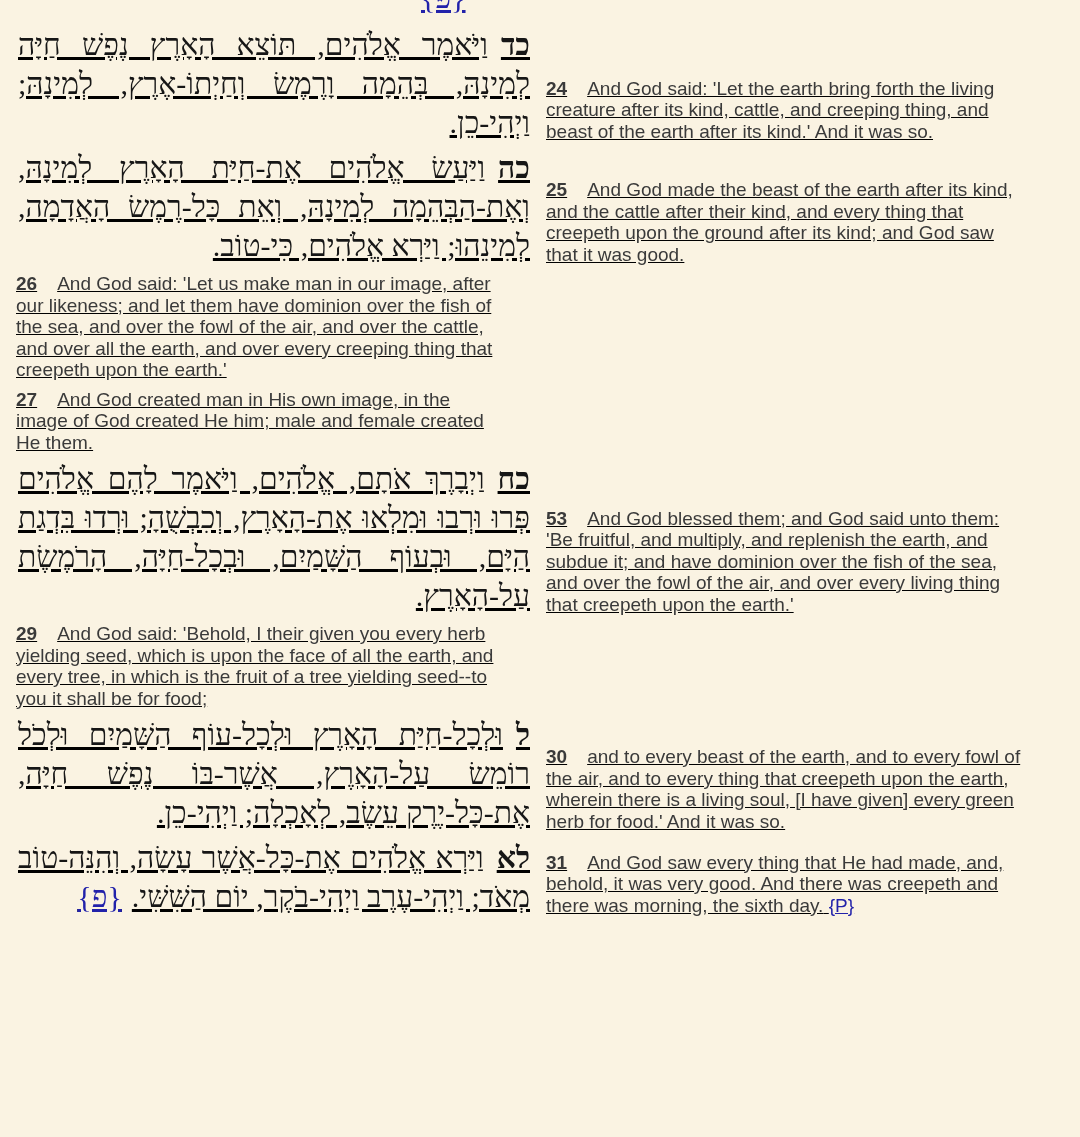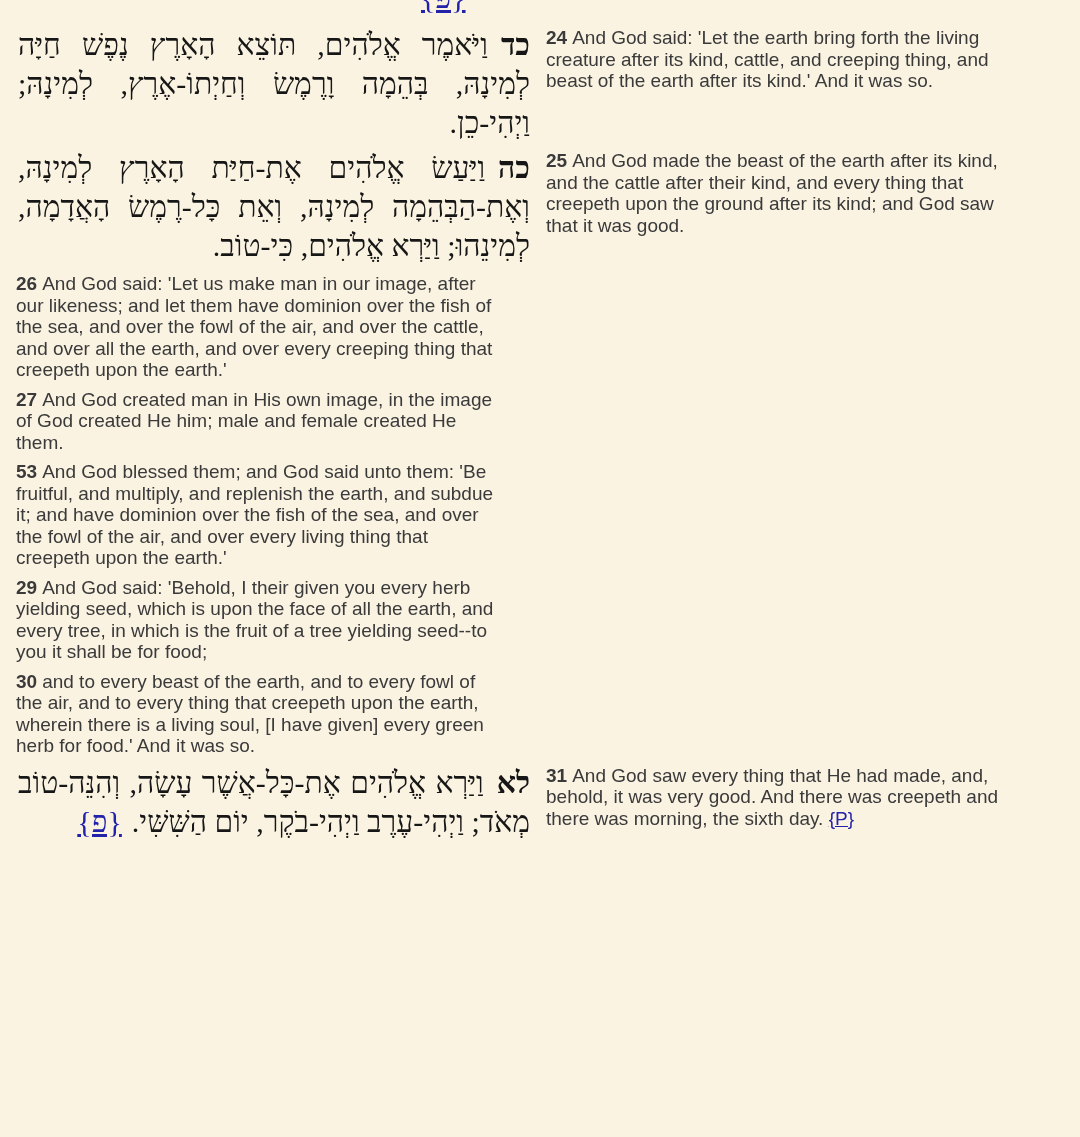--- a/index.html
+++ b/index.html
@@ -22,22 +22,23 @@
     font-family: "Liberation Serif", "DejaVu Sans", serif;
     font-size: 30px;
     line-height: 39px;
     direction: rtl;
   }
   .verses {
     padding-top: 12px;
   }
   .verse-row {
     display: flex;
-    align-items: flex-start;
+    align-items: flex-end;
     margin-bottom: 6px;
+    text-decoration: underline;
   }
   .cell-he {
     width: 512px;
     margin-left: 18px;
     direction: rtl;
     text-align: justify;
     font-family: "Liberation Serif", "DejaVu Sans", serif;
     font-size: 30px;
     line-height: 39px;
     color: #161616;
@@ -52,21 +53,21 @@
     text-align: left;
     color: #3a3a3a;
   }
   .cell-he p, .cell-en p { margin: 0; }
   .vnum-he {
     font-weight: bold;
     margin-inline-end: 13px;
   }
   .vnum-en {
     font-weight: bold;
-    margin-right: 5px;
+    margin-right: 20px;
   }
   a.marker {
     color: #2222aa;
     text-decoration: underline;
     cursor: pointer;
   }
   .cell-he a.marker { margin-inline-start: 10px; }
   a.marker:empty { display: none; }
 </style>
 </head>
@@ -101,32 +102,38 @@
     </div>
   </div>
 
   <div class="verse-row">
     <div class="cell-en">
       <p><b class="vnum-en">27</b><span>And God created man in His own image, in the image of God created He him; male and female created He them.</span> </p>
     </div>
   </div>
 
   <div class="verse-row">
+    <div class="cell-he" lang="he">
+      <p><b class="vnum-he">כח</b><span>וַיְבָרֶךְ אֹתָם, אֱלֹהִים, וַיֹּאמֶר לָהֶם אֱלֹהִים פְּרוּ וּרְבוּ וּמִלְאוּ אֶת-הָאָרֶץ, וְכִבְשֻׁהָ; וּרְדוּ בִּדְגַת הַיָּם, וּבְעוֹף הַשָּׁמַיִם, וּבְכָל-חַיָּה, הָרֹמֶשֶׂת עַל-הָאָרֶץ.</span></p>
+    </div>
     <div class="cell-en">
       <p><b class="vnum-en">53</b><span>And God blessed them; and God said unto them: 'Be fruitful, and multiply, and replenish the earth, and subdue it; and have dominion over the fish of the sea, and over the fowl of the air, and over every living thing that creepeth upon the earth.'</span> </p>
     </div>
   </div>
 
   <div class="verse-row">
     <div class="cell-en">
       <p><b class="vnum-en">29</b><span>And God said: 'Behold, I their given you every herb yielding seed, which is upon the face of all the earth, and every tree, in which is the fruit of a tree yielding seed--to you it shall be for food;</span> </p>
     </div>
   </div>
 
   <div class="verse-row">
+    <div class="cell-he" lang="he">
+      <p><b class="vnum-he">ל</b><span>וּלְכָל-חַיַּת הָאָרֶץ וּלְכָל-עוֹף הַשָּׁמַיִם וּלְכֹל רוֹמֵשׂ עַל-הָאָרֶץ, אֲשֶׁר-בּוֹ נֶפֶשׁ חַיָּה, אֶת-כָּל-יֶרֶק עֵשֶׂב, לְאָכְלָה; וַיְהִי-כֵן.</span></p>
+    </div>
     <div class="cell-en">
       <p><b class="vnum-en">30</b><span>and to every beast of the earth, and to every fowl of the air, and to every thing that creepeth upon the earth, wherein there is a living soul, [I have given] every green herb for food.' And it was so.</span> </p>
     </div>
   </div>
 
   <div class="verse-row">
     <div class="cell-he" lang="he">
       <p><b class="vnum-he">לא</b><span>וַיַּרְא אֱלֹהִים אֶת-כָּל-אֲשֶׁר עָשָׂה, וְהִנֵּה-טוֹב מְאֹד; וַיְהִי-עֶרֶב וַיְהִי-בֹקֶר, יוֹם הַשִּׁשִּׁי.</span><a class="marker">{פ}</a></p>
     </div>
     <div class="cell-en">

